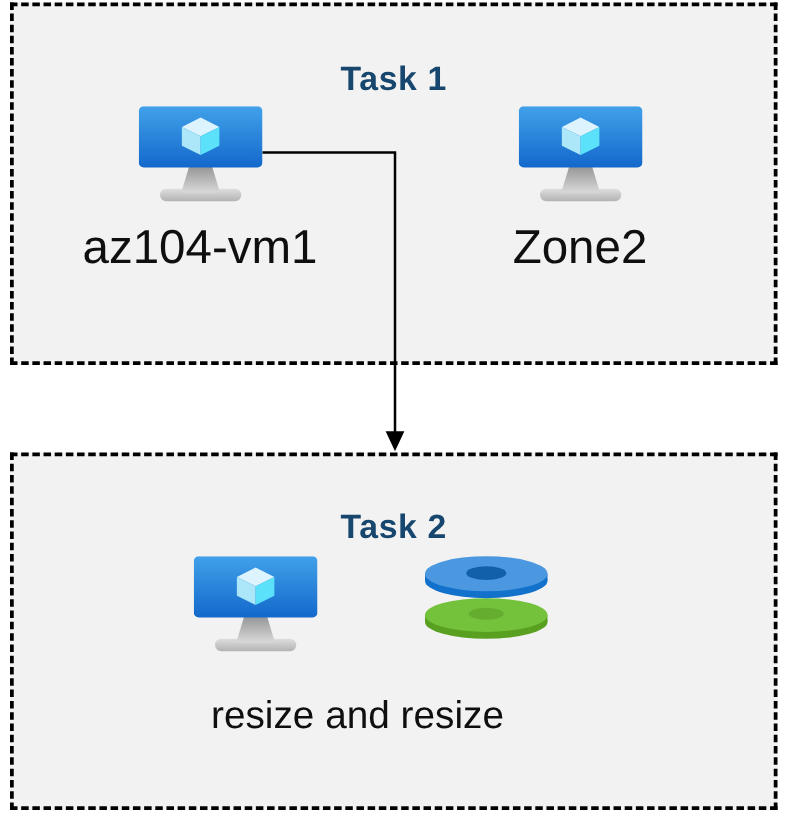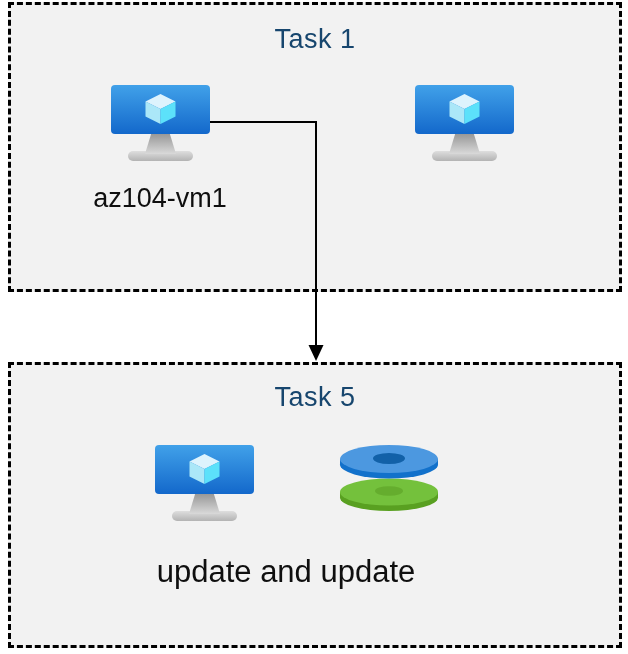--- a/index.html
+++ b/index.html
@@ -16,29 +16,30 @@
   }
   .task-box{
     position:absolute;box-sizing:border-box;
     background:var(--box-fill);
     border:3px dashed var(--box-border);
   }
   #box1{left:8px;top:2px;width:614px;height:290px;}
   #box2{left:8px;top:362px;width:614px;height:286px;}
   .box-title{
     position:absolute;left:0;right:0;text-align:center;
-    color:var(--title-color);font-size:27px;font-weight:400;
+    color:var(--title-color);font-size:27px;font-weight:700;
     letter-spacing:0.5px;
+    margin-top:24px;
   }
   #box1 .box-title{top:19px;}
   #box2 .box-title{top:17px;}
   .icon{position:absolute;}
   .vm-label{
     position:absolute;text-align:center;color:var(--text-color);
-    font-size:27px;line-height:37px;font-weight:400;
+    font-size:38px;line-height:37px;font-weight:400;
   }
   .caption{
     position:absolute;text-align:center;color:var(--text-color);
     font-size:31px;font-weight:400;
   }
   #arrow-overlay{position:absolute;left:0;top:0;pointer-events:none;}
   #icon-defs{position:absolute;width:0;height:0;overflow:hidden;}
 </style>
 </head>
 <body>
@@ -87,35 +88,36 @@
       <use href="#vm-icon"></use>
     </svg>
     <div class="vm-label" style="left:49px;top:175px;width:200px">
       <div>az104-vm1</div>
     </div>
 
     <svg class="icon" style="left:404px;top:80px" width="99" height="77" viewBox="0 0 99 77">
       <use href="#vm-icon"></use>
     </svg>
     <div class="vm-label" style="left:353px;top:175px;width:200px">
+      <div>Zone2</div>
     </div>
   </section>
 
   <section class="task-box" id="box2">
-    <div class="box-title">Task 5</div>
+    <div class="box-title">Task 2</div>
 
     <svg class="icon" style="left:144px;top:80px" width="99" height="77" viewBox="0 0 99 77">
       <use href="#vm-icon"></use>
     </svg>
 
     <svg class="icon" style="left:328px;top:79px" width="100" height="68" viewBox="0 0 100 68">
       <use href="#disks-icon"></use>
     </svg>
 
-    <div class="caption" style="left:125px;top:189px;width:300px">update and update</div>
+    <div class="caption" style="left:125px;top:189px;width:300px">resize and resize</div>
   </section>
 
   <svg id="arrow-overlay" width="628" height="654" viewBox="0 0 628 654">
     <path d="M210,122 L316,122 L316,347" fill="none" stroke="#000000" stroke-width="2"></path>
     <polygon points="316,361 308.5,345 323.5,345" fill="#000000"></polygon>
   </svg>
 
 </div>
 
 </body></html>

